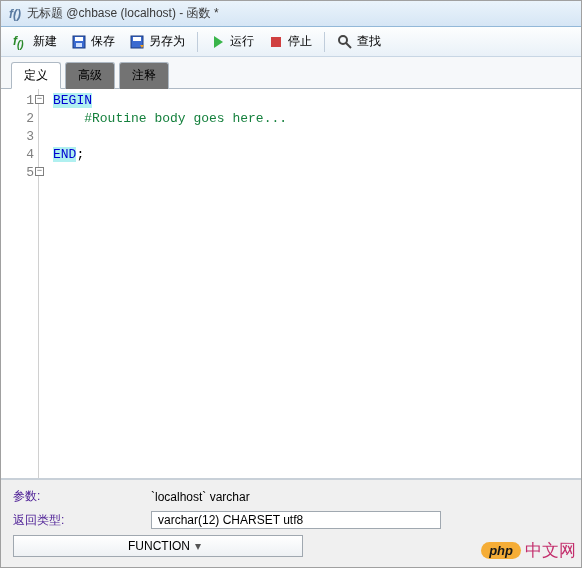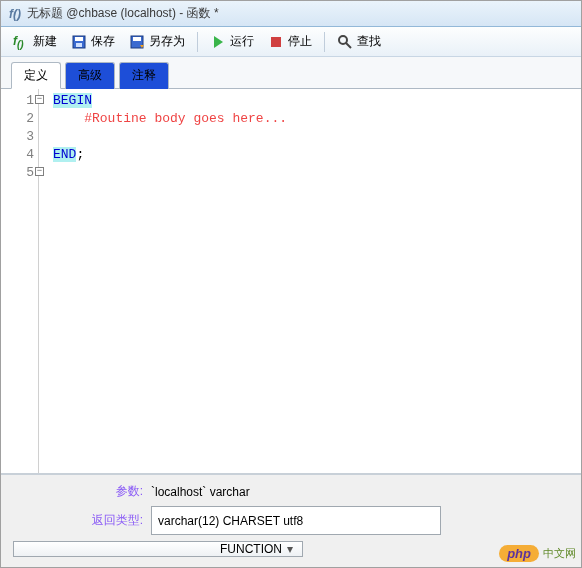--- a/index.html
+++ b/index.html
@@ -60,21 +60,21 @@
   display:flex;
   border-bottom:1px solid #aeb9c4;
   background:#f6f8fa;
   padding: 4px 6px 0 10px;
   gap:4px;
 }
 .tab {
   padding: 4px 12px;
   border:1px solid #aeb9c4;
   border-bottom:none;
-  background:#1d4ed8;
+  background:#737373;
   border-radius: 3px 3px 0 0;
   position:relative; top:1px;
 }
 .tab.active {
   background:#fff;
   border-bottom:1px solid #fff;
   font-weight:normal;
 }
 .editor {
   flex:1;
@@ -106,61 +106,61 @@
 .code {
   flex:1;
   font-family: Consolas, "Courier New", monospace;
   font-size:13px;
   padding: 3px 20px 0 14px;
   line-height:18px;
   white-space:pre;
 }
 .kw { color:#0000d0; }
 .hl { background:#b0f0f0; }
-.cmt { color:#ef4444; }
+.cmt { color:#15803d; }
 .str { color:#a06000; }
 .bottom {
   background:#f0f0f0;
   padding:8px 12px 4px;
   border-top:1px solid #c8d0d8;
 }
 .row { display:flex; align-items:center; margin-bottom:6px; gap:8px; }
-.row .lbl { width:130px; color:#8b5cf6;text-align:right; }
+.row .lbl { width:130px; color:#4c1d95; }
 .row .inp {
   flex:1; max-width:290px;
-  height:29px;
+  height:18px;
   border:1px solid #a0a8b0;
   background:#fff;
   padding:2px 6px;
   font-size:12px;
 }
 .row .sel {
   flex:1; max-width:290px;
-  height:16px;
+  height:22px;
   border:1px solid #a0a8b0;
   background:linear-gradient(to bottom,#fff,#eef1f4);
-  display:flex;align-items:center;justify-content:flex-end;
+  display:flex;align-items:center;justify-content:center;
   padding:0 4px 0 22px;
 }
 .sel .arr {
   width:16px;text-align:center;color:#555;
 }
 .watermark {
   position:fixed;
   right:6px; bottom:6px;
   display:flex; align-items:center; gap:4px;
   opacity:0.9;
 }
 .wm-circle {
-  background:#f5a623; color:#4c1d95;
+  background:#f5a623; color:#000000;
   border-radius:12px; padding:1px 8px;
   font-weight:bold; font-style:italic;
   font-size:13px;
 }
-.wm-txt { color:#4d7c0f; font-size:11px; }
+.wm-txt { color:#be185d; font-size:17px; }
 </style>
 </head>
 <body>
 
 <div class="window">
 
   <div class="titlebar">
     <span class="fx">f()</span>
     <span class="t">无标题 @chbase (localhost) - 函数 *</span>
   </div>

